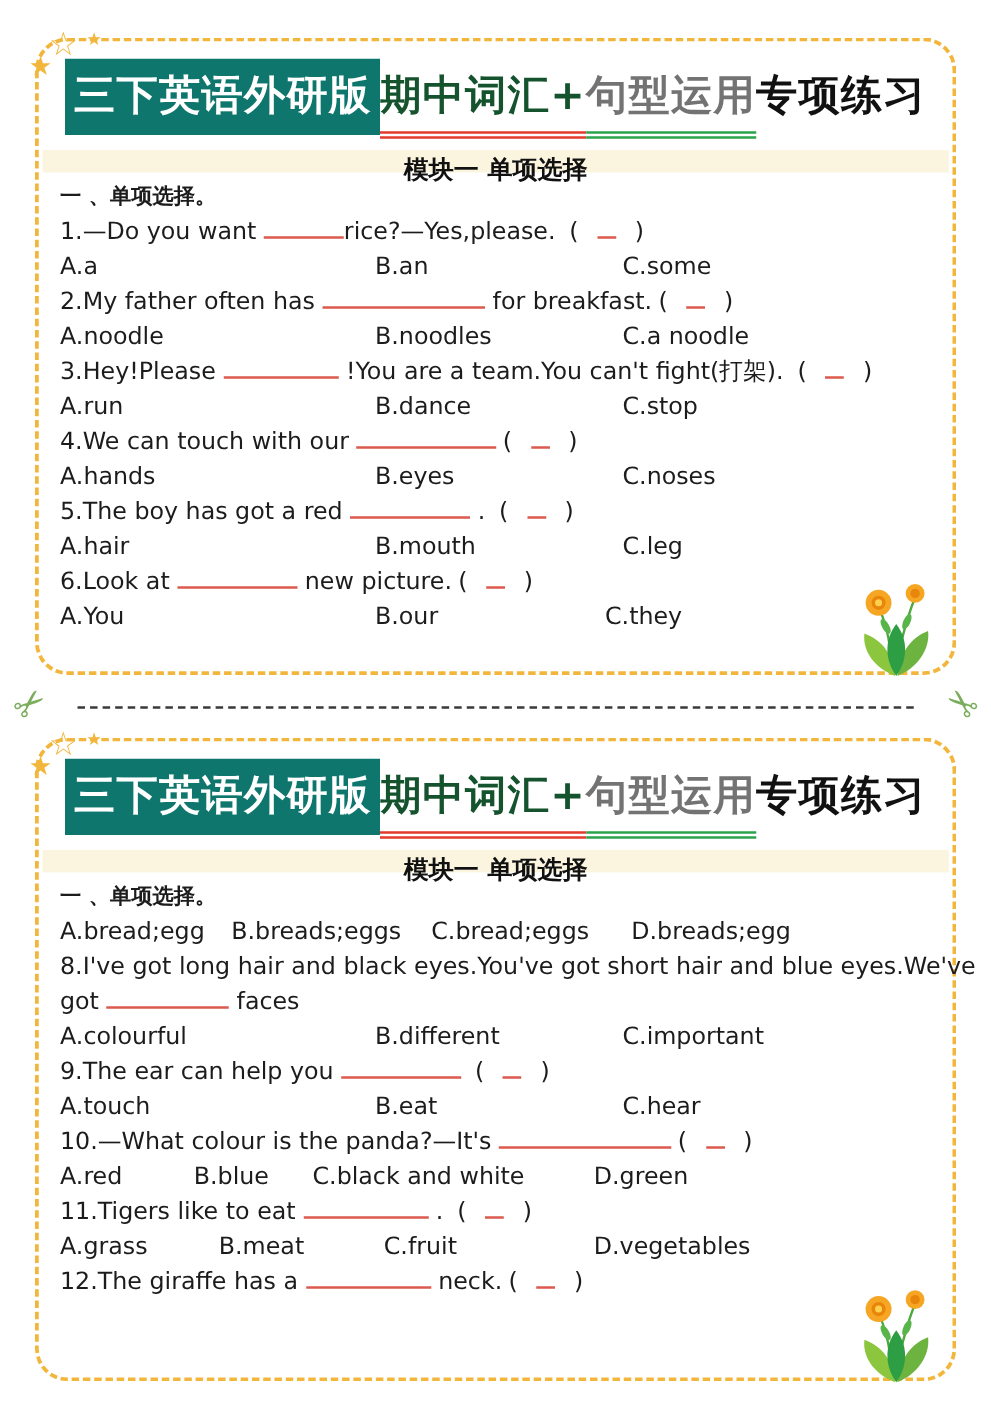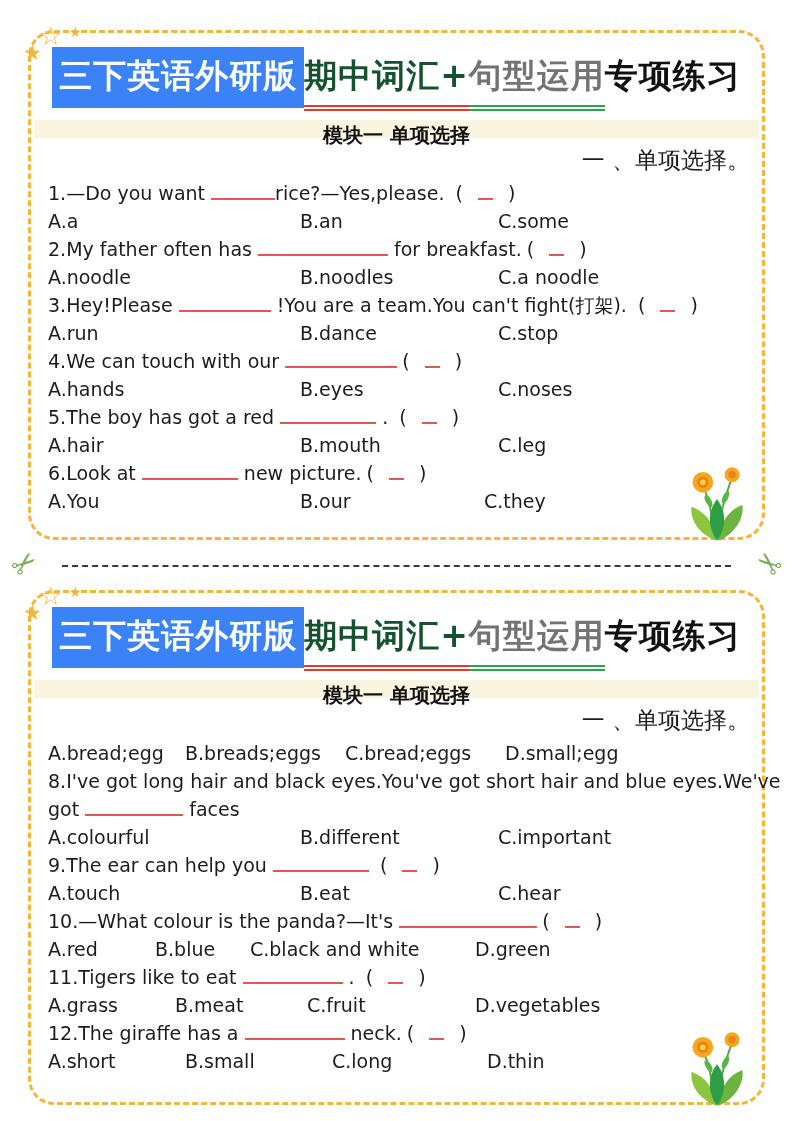--- a/index.html
+++ b/index.html
@@ -18,31 +18,31 @@
 
   
   .stars{position:absolute;top:-16px;left:-10px;width:70px;height:60px;z-index:3;pointer-events:none;}
   .star{position:absolute;color:#F2B63C;line-height:1;}
   .star-outline{font-size:26px;left:18px;top:6px;}
   .star-big{font-size:21px;left:2px;top:26px;}
   .star-small{font-size:14px;left:48px;top:8px;}
 
   
   .title{white-space:nowrap;text-align:center;margin:2px 14px 0;line-height:52px;font-weight:800;font-size:33px;letter-spacing:1px;}
-  .t-hl{display:inline-block;background:#3b82f6;color:#ffffff;padding:3px 7px 6px;vertical-align:baseline;}
+  .t-hl{display:inline-block;background:#0f766e;color:#ffffff;padding:3px 7px 6px;vertical-align:baseline;}
   .t-red{display:inline-block;color:#14532d;border-bottom:6px double #E23A2C;padding-bottom:3px;}
   .t-green{display:inline-block;color:#737373;border-bottom:6px double #2BA34C;padding-bottom:3px;}
   .t-black{display:inline-block;color:#111111;}
 
   .module-bar{
     margin:9px 3px 0;background:#FBF5DF;
     text-align:center;font-weight:700;font-size:20px;color:#111;
     height:18px;line-height:30px;
   }
-  .section-heading{font-weight:400;font-size:23px;margin:7px 12px 3px 17px;text-align:right;}
+  .section-heading{font-weight:700;font-size:17px;margin:7px 12px 3px 17px;}
 
   .questions{margin:0 10px 0 17px;font-size:19px;}
   .question{margin:0;}
   .q-line{line-height:28px;white-space:nowrap;height:28px;}
   .blank{
     display:inline-block;height:15px;vertical-align:baseline;
     border-bottom:2px solid #DC5A4E;
   }
   .paren{margin-left:5px;}
   .ans-blank{
@@ -160,21 +160,21 @@
     <span class="t-hl">三下英语外研版</span><span class="t-red">期中词汇+</span><span class="t-green">句型运用</span><span class="t-black">专项练习</span>
   </div>
   <div class="module-bar">模块一 单项选择</div>
   <div class="section-heading">一 、单项选择。</div>
   <div class="questions">
       <div class="question">
         <div class="q-options">
           <span class="opt" style="left: 0px;">A.bread;egg</span>
           <span class="opt" style="left: 137px;">B.breads;eggs</span>
           <span class="opt" style="left: 297px;">C.bread;eggs</span>
-          <span class="opt" style="left: 457px;">D.small;egg</span>
+          <span class="opt" style="left: 457px;">D.breads;egg</span>
         </div>
       </div>
       <div class="question">
         <div class="q-line"><span>8.I've got long hair and black eyes.You've got short hair and blue eyes.We've</span></div>
         <div class="q-line"><span>got </span><span class="blank" style="width: 98px;"></span><span> faces</span></div>
         <div class="q-options">
           <span class="opt" style="left: 0px;">A.colourful</span>
           <span class="opt" style="left: 252px;">B.different</span>
           <span class="opt" style="left: 450px;">C.important</span>
         </div>
@@ -200,26 +200,20 @@
         <div class="q-line"><span>11.Tigers like to eat </span><span class="blank" style="width: 100px;"></span><span> . </span><span class="paren"><span>(</span><span class="ans-blank"></span><span>)</span></span></div>
         <div class="q-options">
           <span class="opt" style="left: 0px;">A.grass</span>
           <span class="opt" style="left: 127px;">B.meat</span>
           <span class="opt" style="left: 259px;">C.fruit</span>
           <span class="opt" style="left: 427px;">D.vegetables</span>
         </div>
       </div>
       <div class="question">
         <div class="q-line"><span>12.The giraffe has a </span><span class="blank" style="width: 100px;"></span><span> neck.</span><span class="paren"><span>(</span><span class="ans-blank"></span><span>)</span></span></div>
-        <div class="q-options">
-          <span class="opt" style="left: 0px;">A.short</span>
-          <span class="opt" style="left: 137px;">B.small</span>
-          <span class="opt" style="left: 284px;">C.long</span>
-          <span class="opt" style="left: 439px;">D.thin</span>
-        </div>
       </div>
     </div>
   <div class="flower">
     <svg width="66" height="80" viewBox="0 0 70 84">
       <path d="M30 60 C28 45 24 32 20 24" stroke="#4FA83D" stroke-width="2" fill="none"></path>
       <path d="M38 58 C42 42 46 28 50 18" stroke="#4FA83D" stroke-width="2" fill="none"></path>
       <ellipse cx="26" cy="40" rx="3" ry="7" fill="#57B54A" transform="rotate(-30 26 40)"></ellipse>
       <ellipse cx="44" cy="36" rx="3" ry="7" fill="#57B54A" transform="rotate(25 44 36)"></ellipse>
       <path d="M34 82 C18 76 6 62 8 46 C24 52 32 64 34 82 Z" fill="#8CC63F"></path>
       <path d="M36 82 C52 76 64 60 62 44 C46 50 38 64 36 82 Z" fill="#6DB33F"></path>

